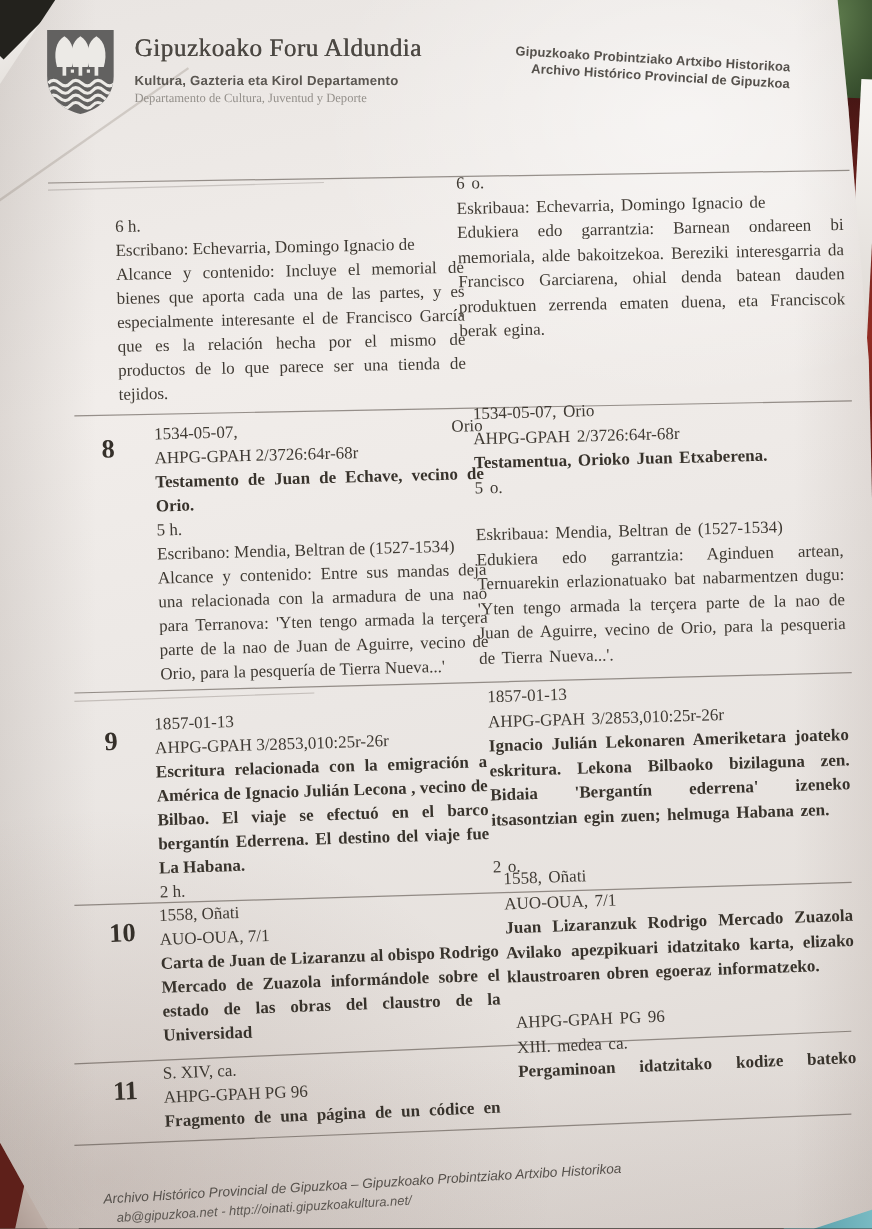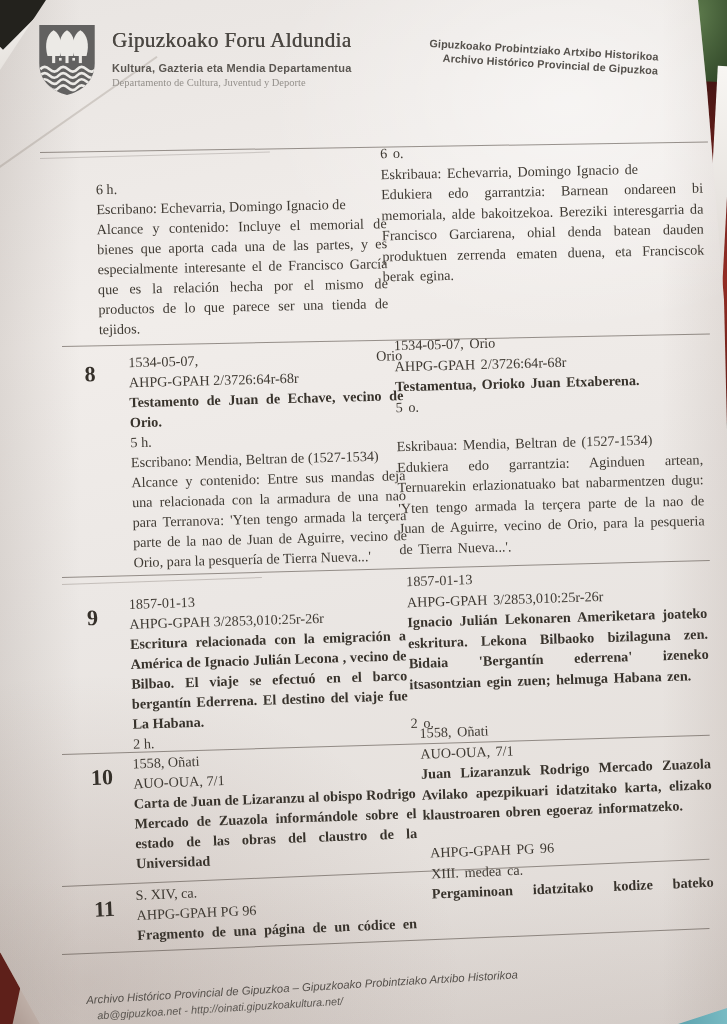--- a/index.html
+++ b/index.html
@@ -128,21 +128,21 @@
           <g clip-path="url(#sh)" stroke="#eceae6" stroke-width="2.6" fill="none">
             <path d="M6 46 q4 -4.5 9 0 t9 0 t9 0 t9 0 t9 0 t9 0"></path>
             <path d="M6 52 q4 -4.5 9 0 t9 0 t9 0 t9 0 t9 0 t9 0"></path>
             <path d="M6 58 q4 -4.5 9 0 t9 0 t9 0 t9 0 t9 0 t9 0"></path>
             <path d="M6 64 q4 -4.5 9 0 t9 0 t9 0 t9 0 t9 0 t9 0"></path>
           </g>
         </svg>
       </div>
       <div class="hdr-org">
         <div class="org-name">Gipuzkoako Foru Aldundia</div>
-        <div class="dept1">Kultura, Gazteria eta Mendia Departamentua</div>
+        <div class="dept1">Kultura, Gazteria eta Kirol Departamento</div>
         <div class="dept2">Departamento de Cultura, Juventud y Deporte</div>
       </div>
       <div class="hdr-archive">
         <div>Gipuzkoako Probintziako Artxibo Historikoa</div>
         <div class="l2">Archivo Histórico Provincial de Gipuzkoa</div>
       </div>
 
       <div class="sep" style="left:40px;top:152px;width:668px;transform:rotate(-0.9deg);"></div>
       <div class="sep" style="left:40px;top:158px;width:230px;opacity:.4;transform:rotate(-1.6deg);"></div>
       <div class="sep" style="left:62px;top:346px;width:648px;transform:rotate(-1.1deg);"></div>

